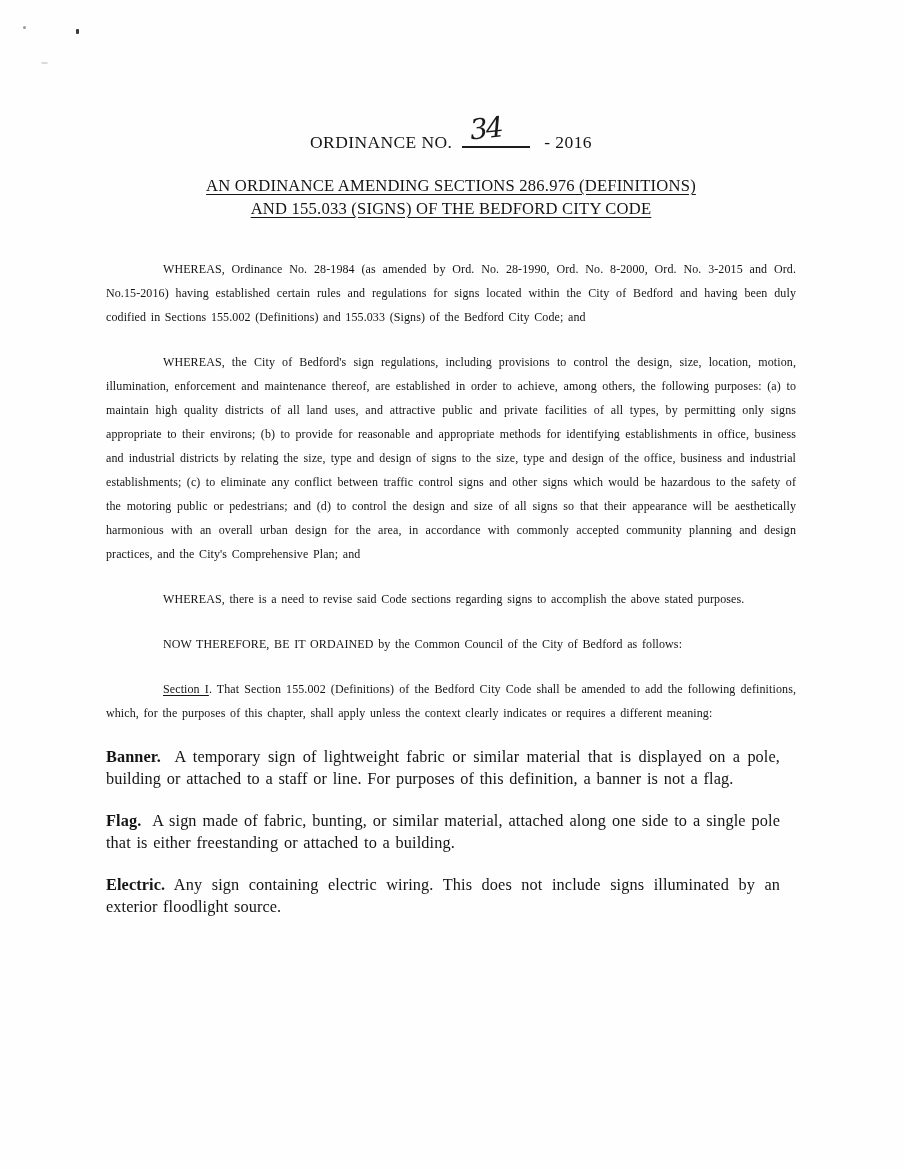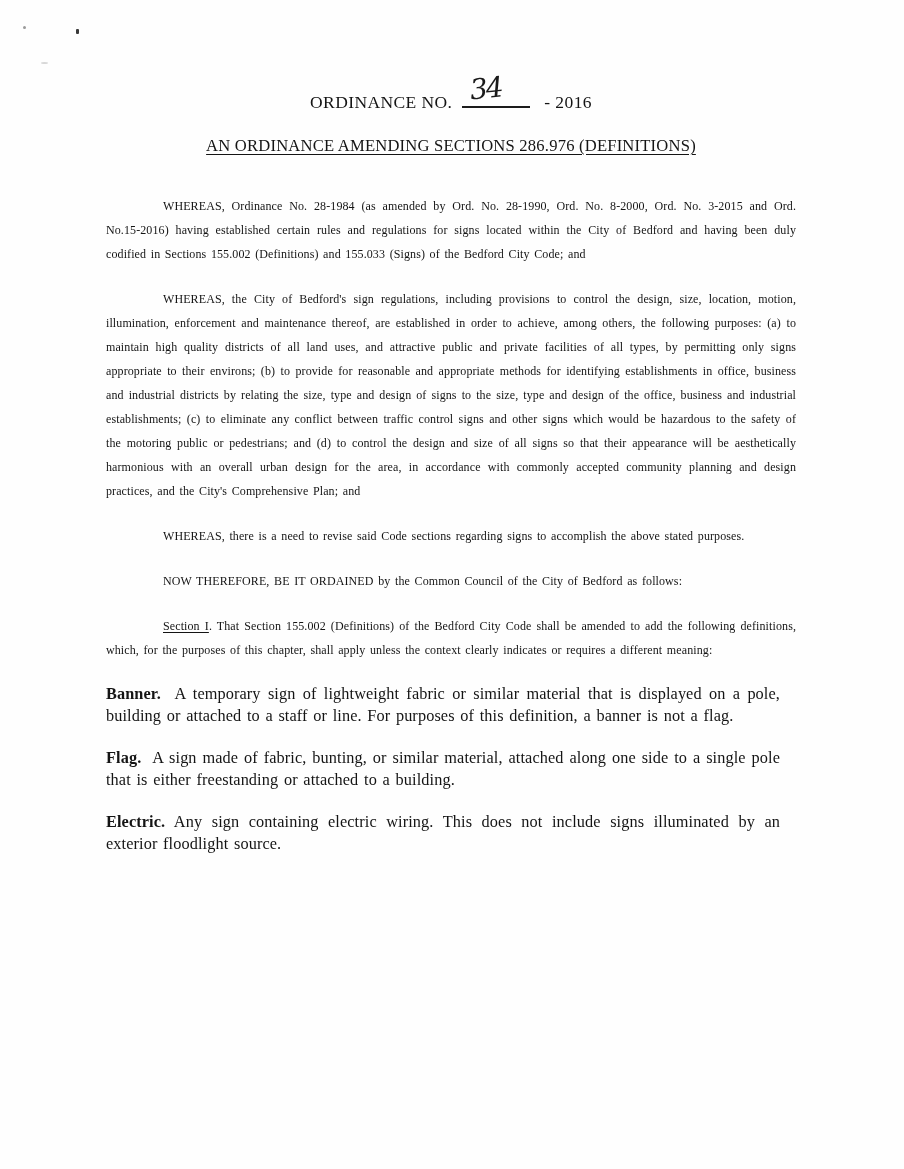--- a/index.html
+++ b/index.html
@@ -27,20 +27,21 @@
 
   
   .title-row {
     display: flex;
     justify-content: center;
     align-items: baseline;
     padding-top: 92px;
     font-size: 17.5px;
     letter-spacing: 0.4px;
     white-space: nowrap;
+    margin-top: 40px;
   }
   .title-prefix { margin-right: 10px; }
   .number-blank {
     position: relative;
     display: inline-block;
     width: 68px;
     height: 4px;
     border-bottom: 2px solid #1c1c1c;
   }
   .handwritten {
@@ -113,20 +114,21 @@
     <div class="title-row">
       <span class="title-prefix">ORDINANCE NO.</span>
       <span class="number-blank">
         <span class="handwritten">34</span>
       </span>
       <span class="title-suffix">- 2016</span>
     </div>
 
     <div class="heading">
       <span class="hline">AN ORDINANCE AMENDING SECTIONS 286.976 (DEFINITIONS)</span><br>
+      <span class="hline">AND 155.033 (SIGNS) OF THE BEDFORD CITY CODE</span>
     </div>
 
     <p class="para first">WHEREAS, Ordinance No. 28-1984 (as amended by Ord. No. 28-1990, Ord. No. 8-2000, Ord. No. 3-2015 and Ord. No.15-2016) having established certain rules and regulations for signs located within the City of Bedford and having been duly codified in Sections 155.002 (Definitions) and 155.033 (Signs) of the Bedford City Code; and</p>
 
     <p class="para">WHEREAS, the City of Bedford's sign regulations, including provisions to control the design, size, location, motion, illumination, enforcement and maintenance thereof, are established in order to achieve, among others, the following purposes: (a) to maintain high quality districts of all land uses, and attractive public and private facilities of all types, by permitting only signs appropriate to their environs; (b) to provide for reasonable and appropriate methods for identifying establishments in office, business and industrial districts by relating the size, type and design of signs to the size, type and design of the office, business and industrial establishments; (c) to eliminate any conflict between traffic control signs and other signs which would be hazardous to the safety of the motoring public or pedestrians; and (d) to control the design and size of all signs so that their appearance will be aesthetically harmonious with an overall urban design for the area, in accordance with commonly accepted community planning and design practices, and the City's Comprehensive Plan; and</p>
 
     <p class="para">WHEREAS, there is a need to revise said Code sections regarding signs to accomplish the above stated purposes.</p>
 
     <p class="para">NOW THEREFORE, BE IT ORDAINED by the Common Council of the City of Bedford as follows:</p>
 

